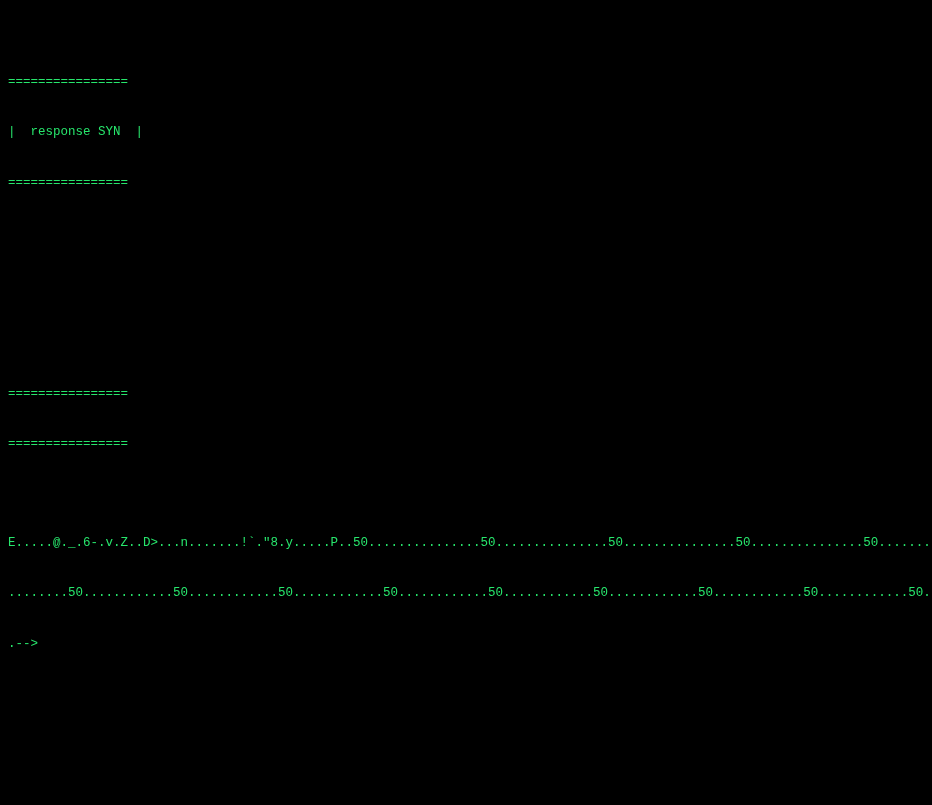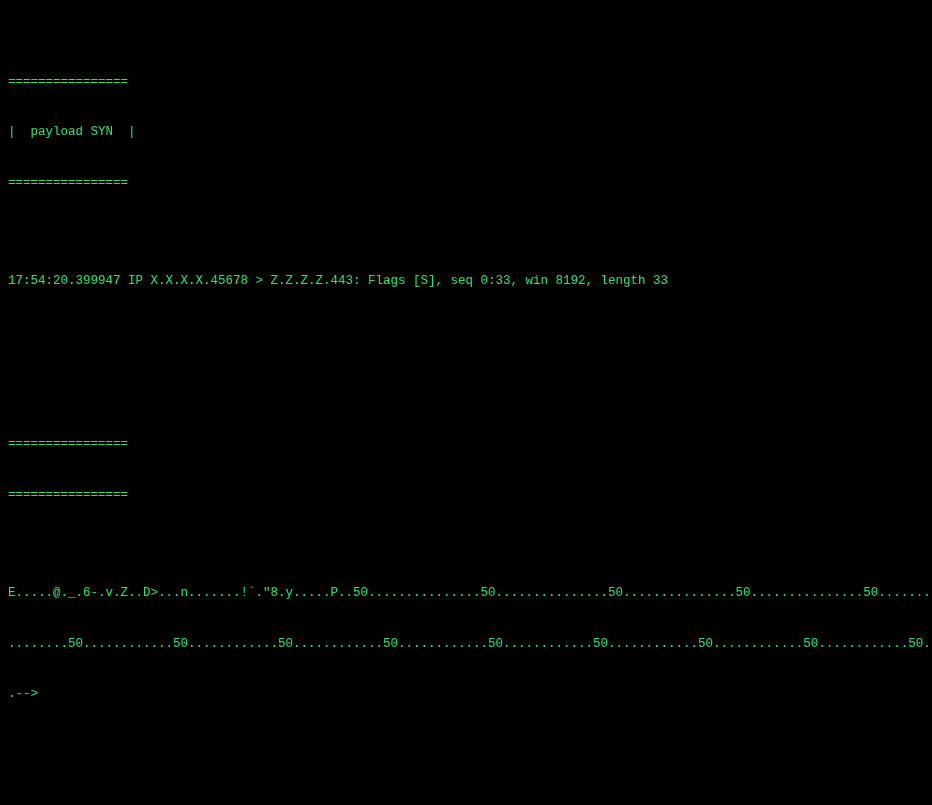--- a/index.html
+++ b/index.html
@@ -30,24 +30,23 @@
     height: 28px;
   }
 </style>
 </head>
 <body>
 
 <div class="term">
 
   
   <div class="line hdr-rule">================</div>
-  <div class="line">|  payload SYN  |</div>
+  <div class="line">|  response SYN  |</div>
   <div class="line hdr-rule">================</div>
   <div class="gap"></div>
-  <div class="line">17:54:20.399947 IP X.X.X.X.45678 &gt; Z.Z.Z.Z.443: Flags [S], seq 0:33, win 8192, length 33</div>
 
   <div class="gap-lg"></div>
 
   
   <div class="line hdr-rule">================</div>
   <div class="line hdr-rule">================</div>
   <div class="gap"></div>
   <div class="line">E.....@._.6-.v.Z..D&gt;...n.......!`."8.y.....P..50...............50...............50...............50...............50...............50......</div>
   <div class="line">........50............50............50............50............50............50............50............50............50............50...</div>
   <div class="line">.--&gt;</div>

